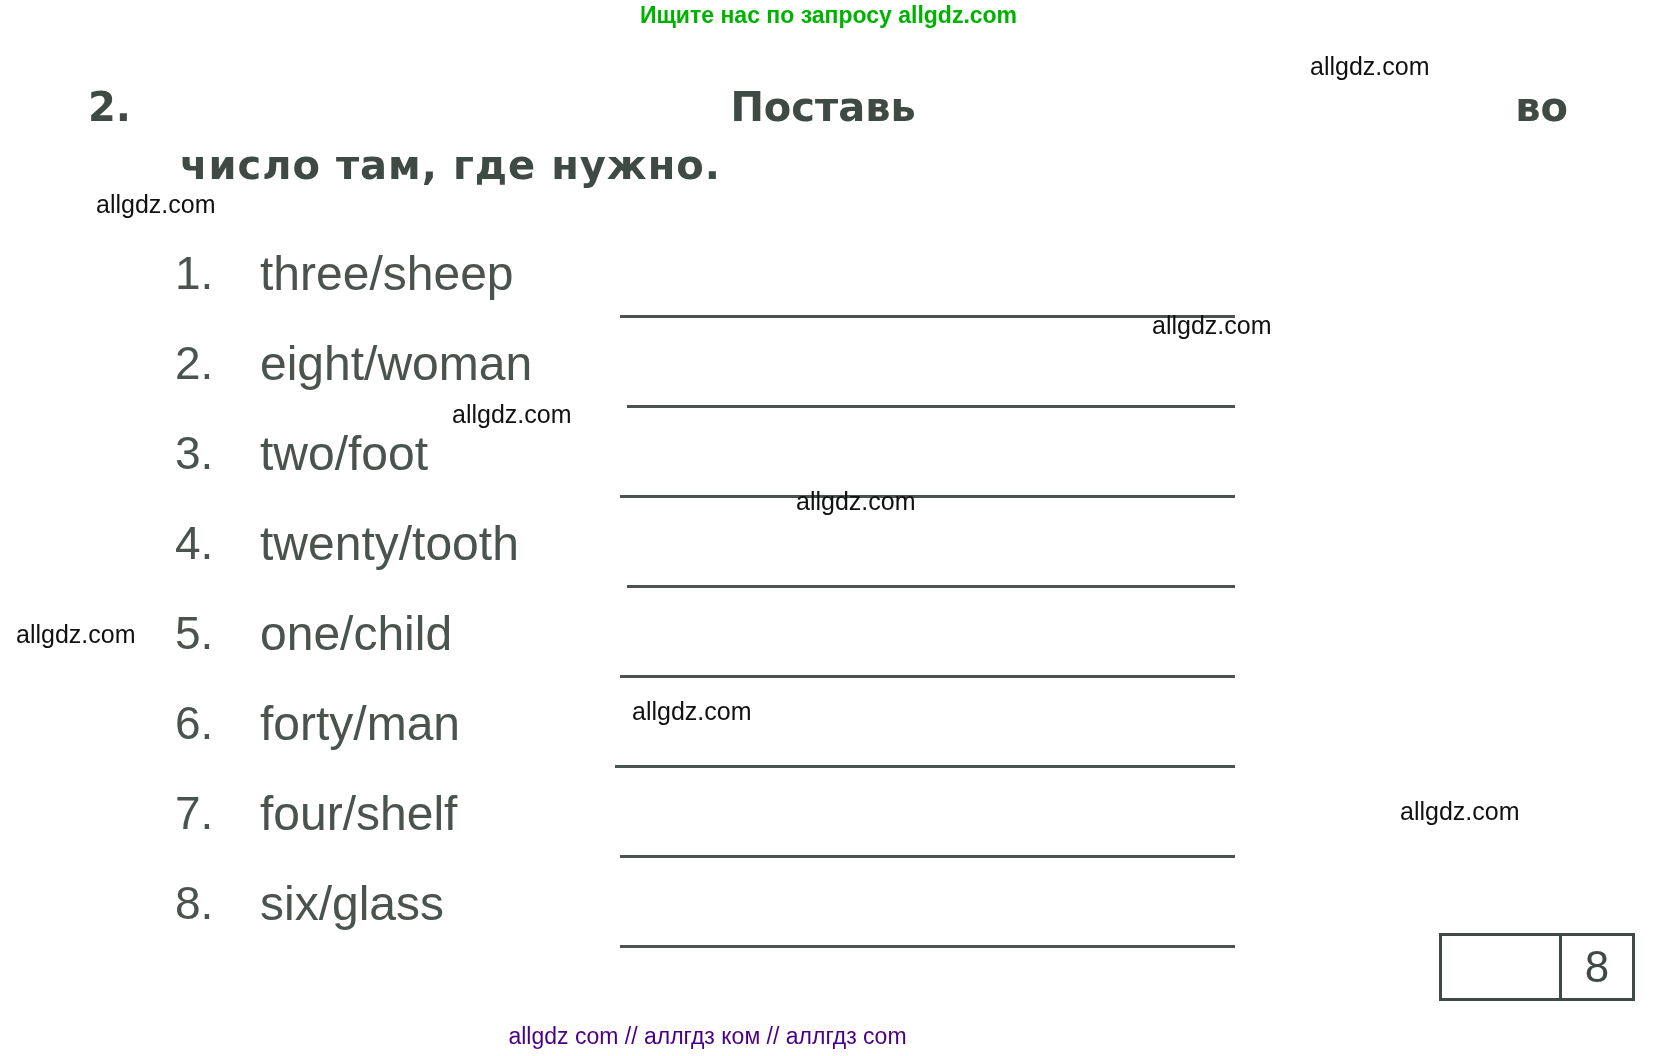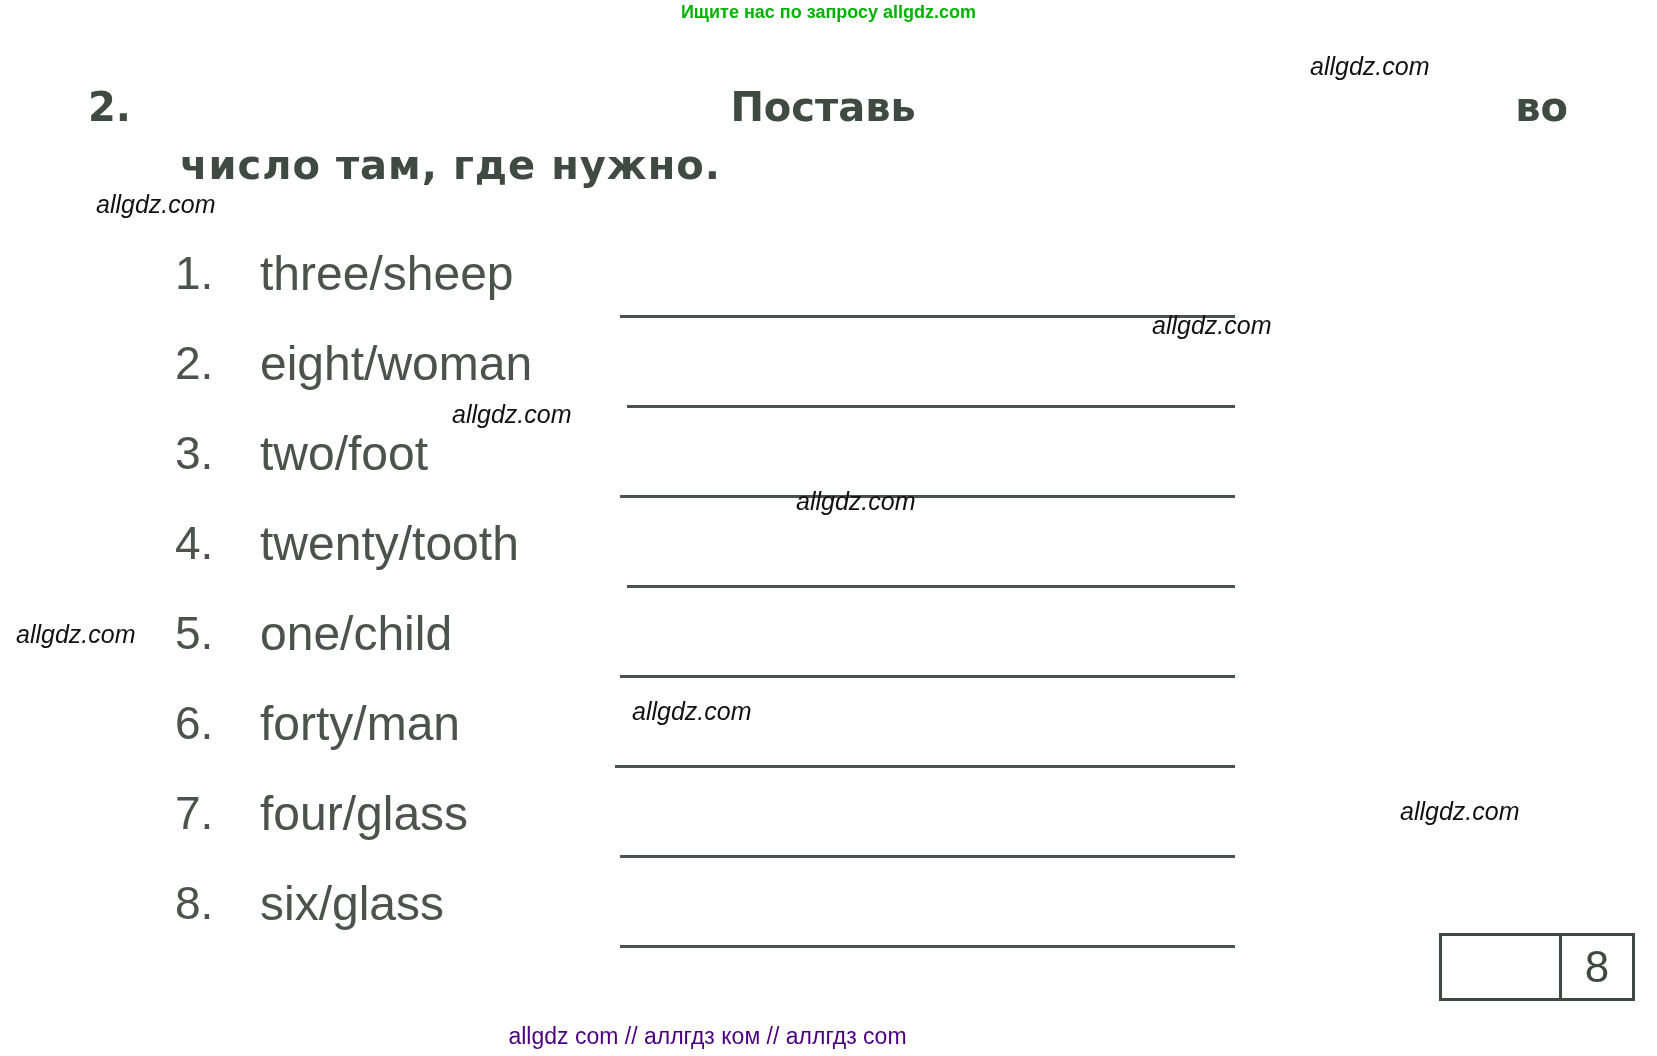--- a/index.html
+++ b/index.html
@@ -22,21 +22,21 @@
     height: 1056px;
   }
 
   
   .top-banner {
     position: absolute;
     top: 2px;
     left: 0;
     width: 1657px;
     text-align: center;
-    font-size: 18px;
+    font-size: 23px;
     font-weight: bold;
     color: #00b200;
     font-family: "Liberation Sans", sans-serif;
     letter-spacing: 0px;
   }
 
   
   .bottom-banner {
     position: absolute;
     bottom: 6px;
@@ -112,21 +112,20 @@
     bottom: 18px;
   }
 
   
   .wm {
     position: absolute;
     font-size: 25px;
     color: #111111;
     font-family: "Liberation Sans", sans-serif;
     white-space: nowrap;
-    font-style: italic;
   }
 
   
   .page-box {
     position: absolute;
     right: 22px;
     bottom: 55px;
     width: 190px;
     height: 62px;
     border: 3px solid #3f4a44;
@@ -195,21 +194,21 @@
     </div>
 
     <div class="item">
       <span class="item-num">6.</span>
       <span class="item-text">forty/man</span>
       <span class="item-line" style="left:440px; width:620px;"></span>
     </div>
 
     <div class="item">
       <span class="item-num">7.</span>
-      <span class="item-text">four/glass</span>
+      <span class="item-text">four/shelf</span>
       <span class="item-line" style="left:445px; width:615px;"></span>
     </div>
 
     <div class="item">
       <span class="item-num">8.</span>
       <span class="item-text">six/glass</span>
       <span class="item-line" style="left:445px; width:615px;"></span>
     </div>
 
   </div>

